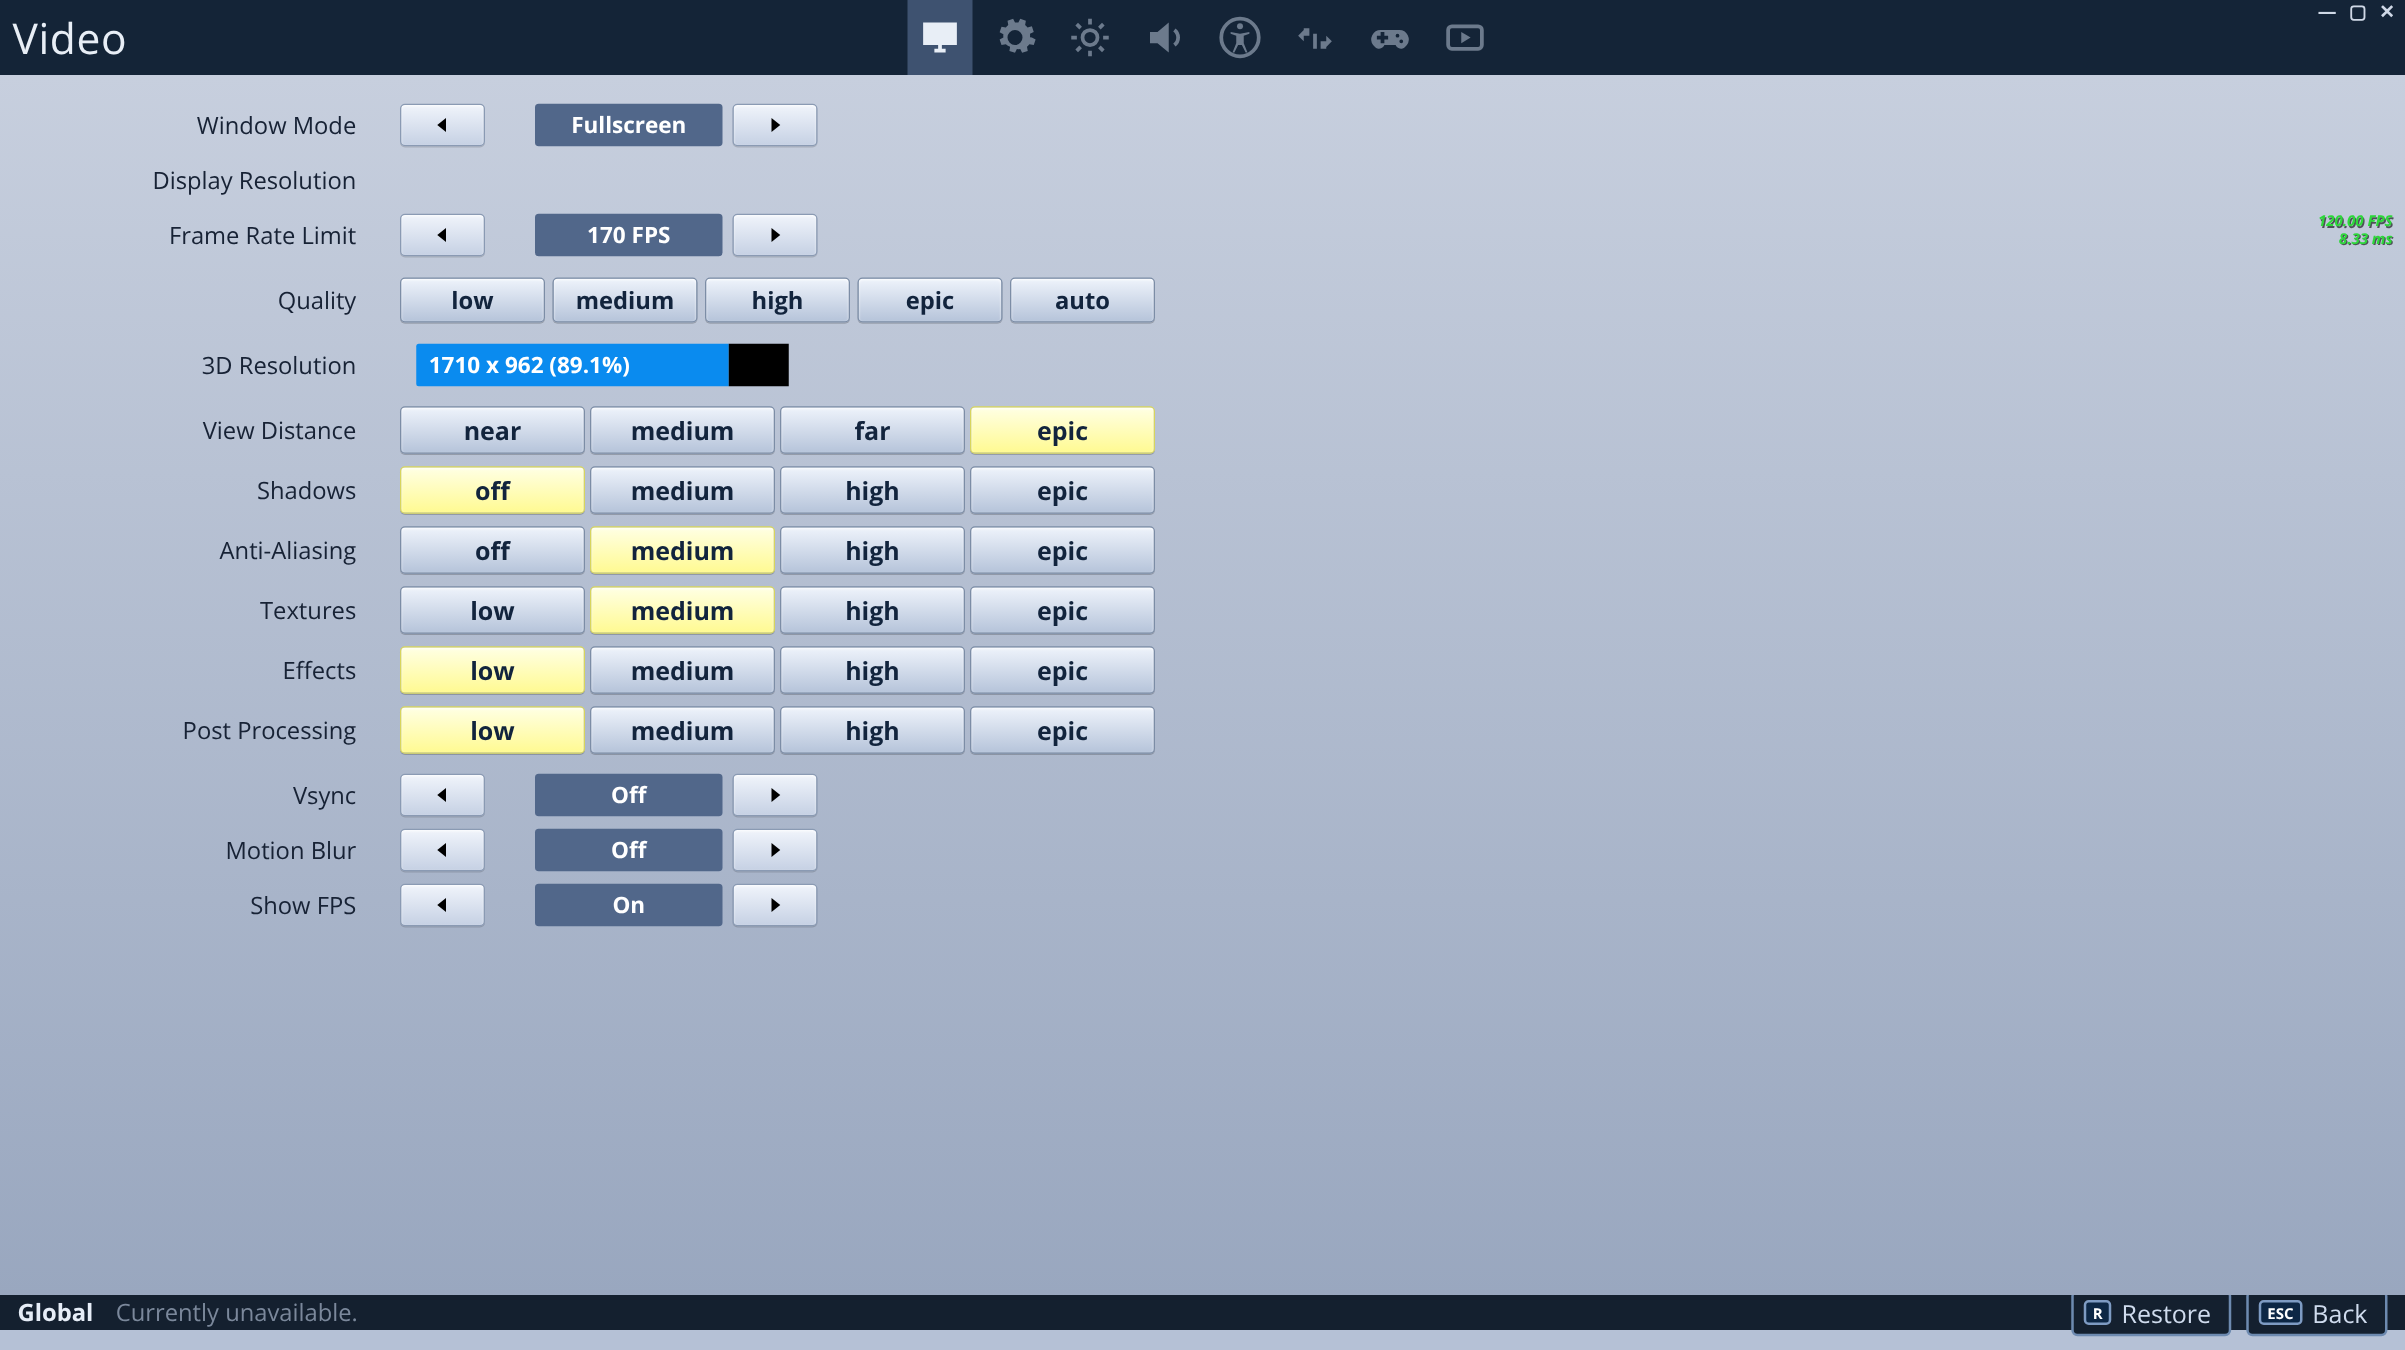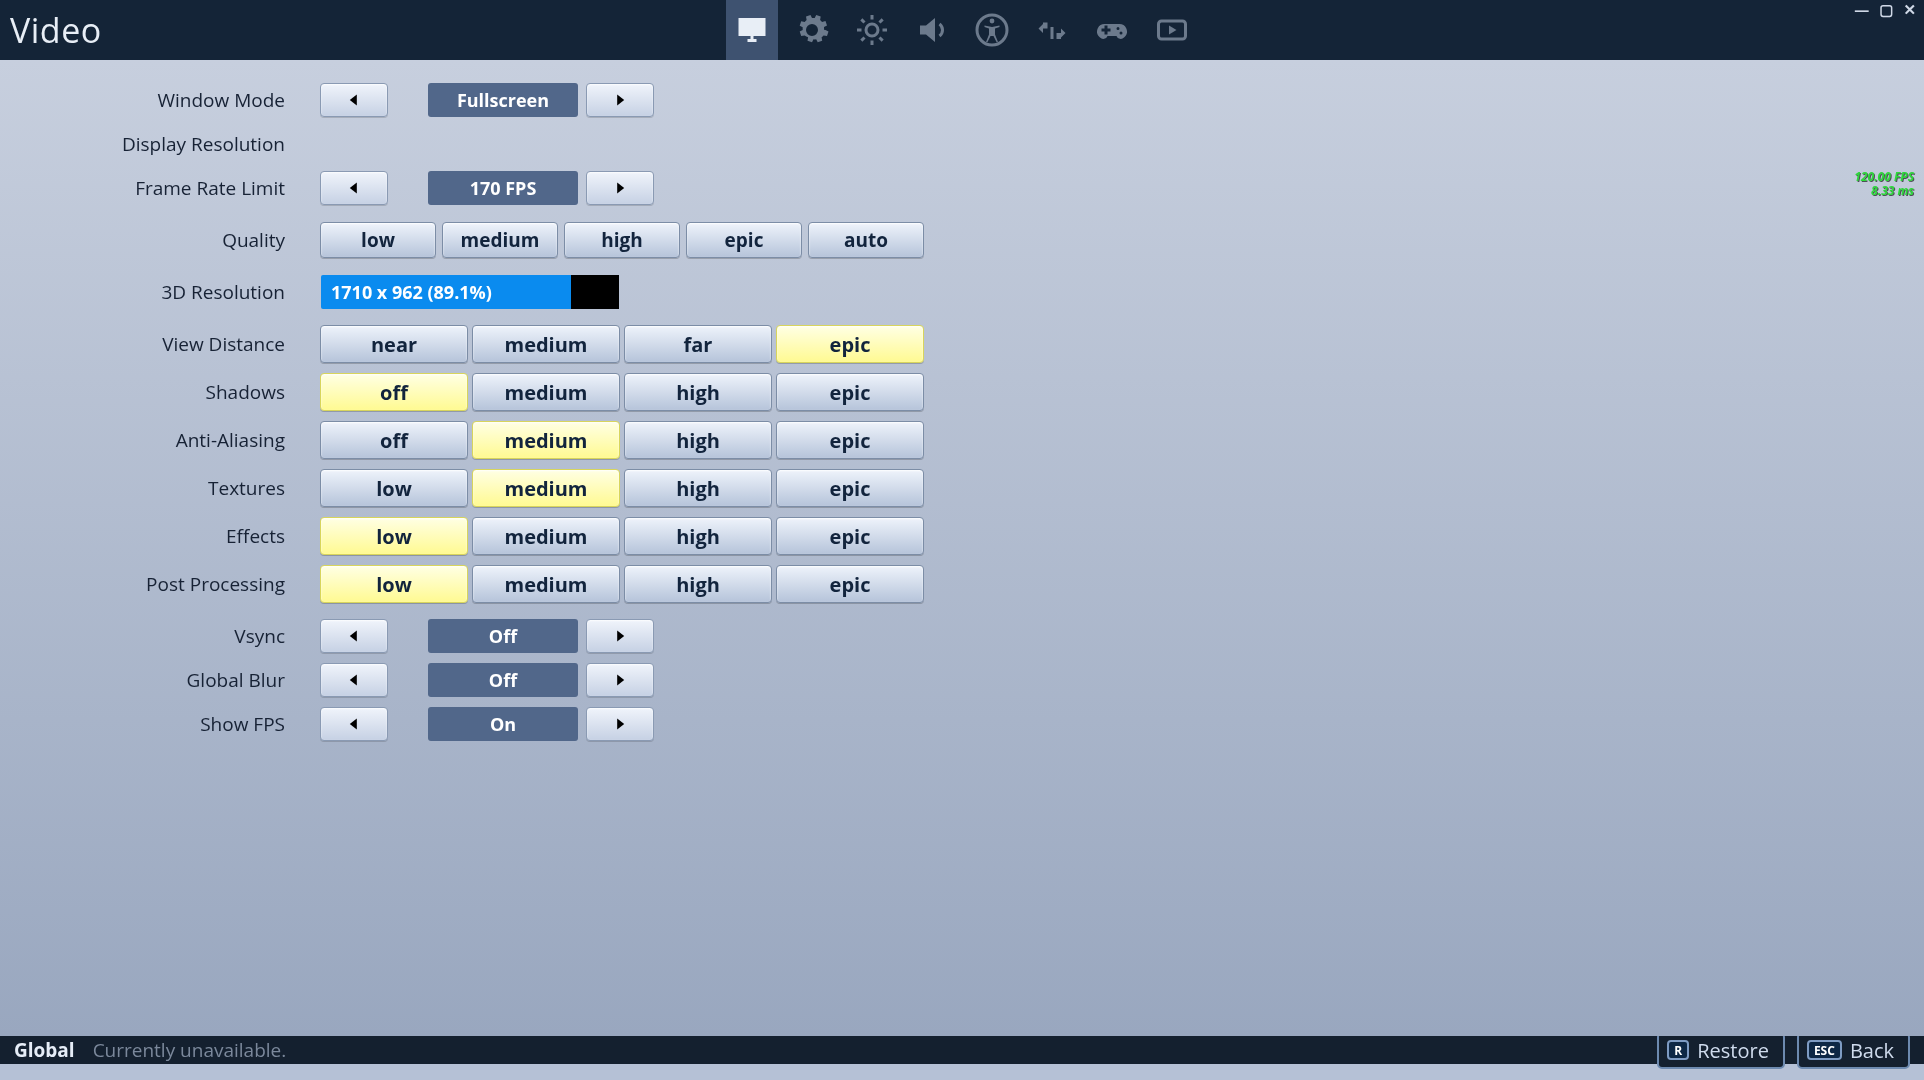--- a/index.html
+++ b/index.html
@@ -95,21 +95,21 @@
   color: #12243d; font-weight: 700; font-size: 20px;
   display: flex; align-items: center; justify-content: center;
   cursor: pointer;
   box-shadow: 0 1px 2px rgba(255,255,255,.9) inset, 0 1px 0 rgba(0,0,0,.2);
 }
 .four-btn.selected {
   background: linear-gradient(#ffffe4, #fffa92);
   border-color: #d8d55c;
 }
 
-.slider-row { display: flex; align-items: center; margin-left: 16px; height: 36px; }
+.slider-row { display: flex; align-items: center; margin-left: 28px; height: 36px; }
 .slider-fill {
   height: 34px; background: #0a8bef; color: #fff; font-weight: 700; font-size: 18px;
   display: flex; align-items: center; padding-left: 10px; border-radius: 2px 0 0 2px;
 }
 .slider-handle { width: 48px; height: 34px; background: #000; }
 
 .fps-counter {
   position: absolute; right: 10px; top: 110px;
   text-align: right; font-size: 12px; font-weight: 700; line-height: 1.2;
   color: #2dd83a;
@@ -352,21 +352,21 @@
         <div class="value-box w150">Off</div>
         <div class="arrow-btn">
             <svg viewBox="0 0 10 10">
               <path d="M3 1v8l5-4z"></path>
             </svg>
           </div>
       </div>
     </div>
 
     <div class="row">
-      <div class="label">Global Blur</div>
+      <div class="label">Motion Blur</div>
       <div style="display:flex;align-items:center;margin-left:15px">
         <div class="arrow-btn">
             <svg viewBox="0 0 10 10">
               <path d="M7 1v8L2 5z"></path>
             </svg>
           </div>
         <div class="value-box w150">Off</div>
         <div class="arrow-btn">
             <svg viewBox="0 0 10 10">
               <path d="M3 1v8l5-4z"></path>

